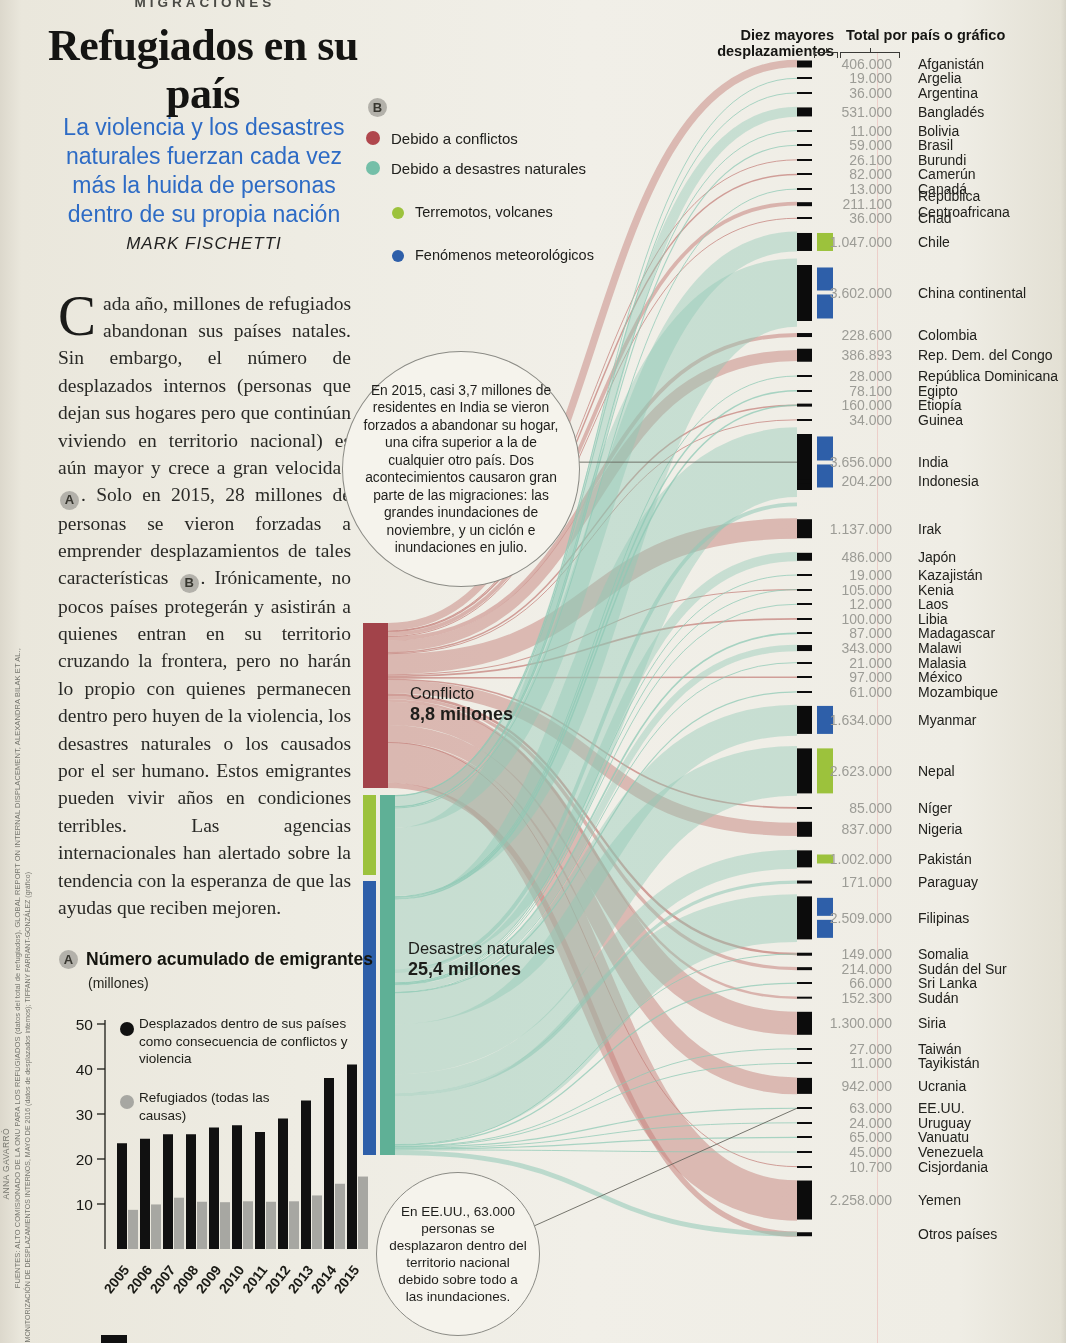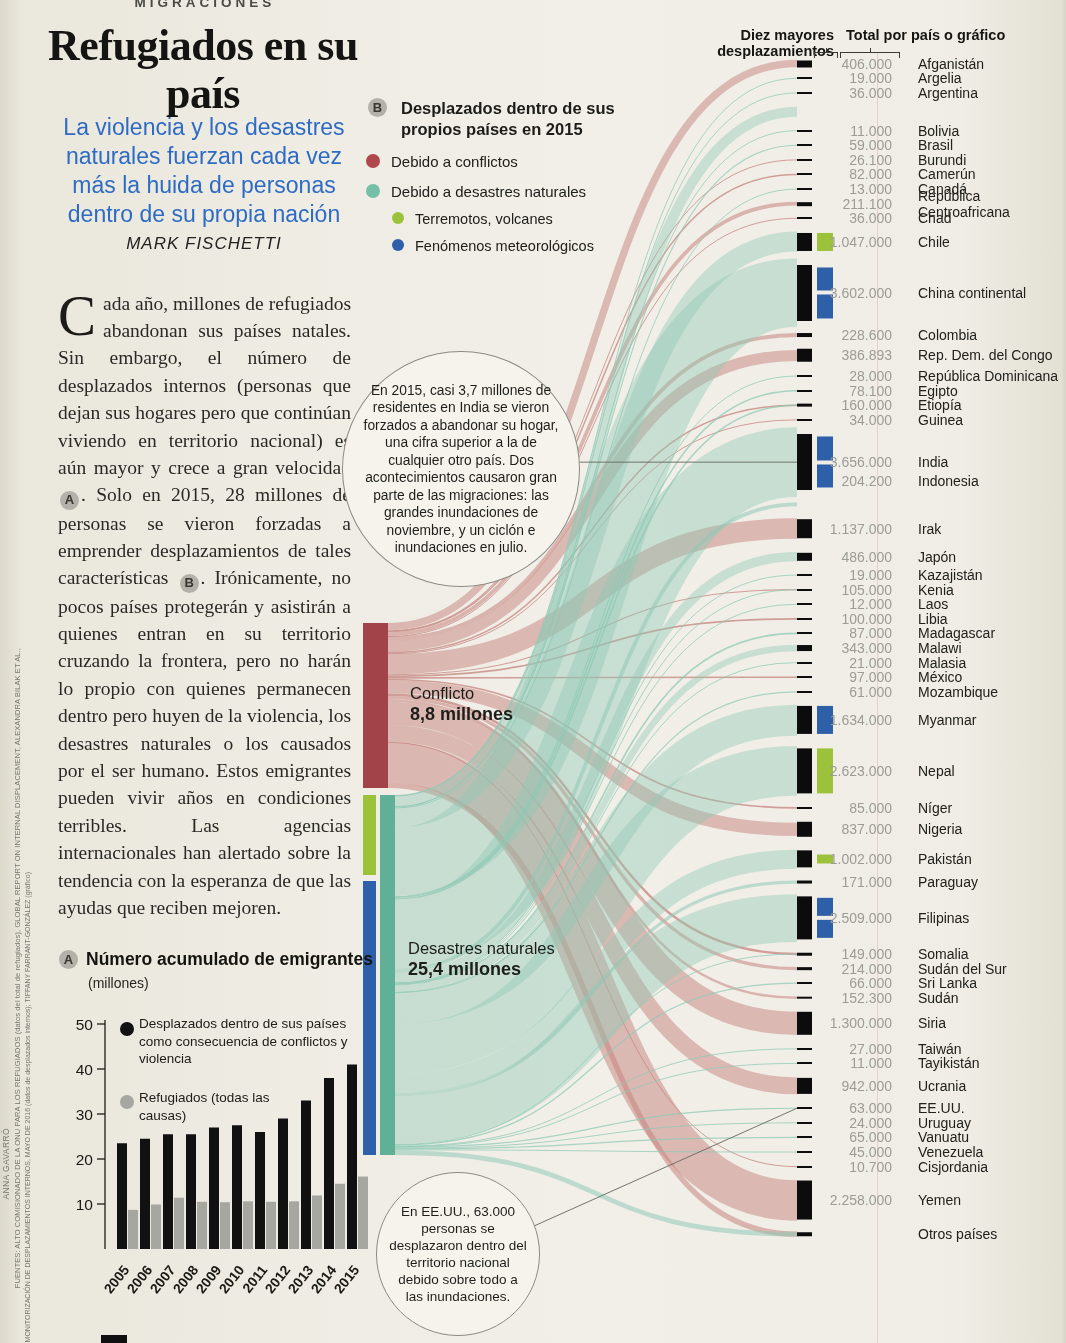--- a/index.html
+++ b/index.html
@@ -20,21 +20,21 @@
     line-height:27.4px;text-align:justify;color:#292926;}
   #body-text::first-letter{float:left;font-size:57px;line-height:44px;padding:4px 7px 0 0;color:#1b1b19;}
   .badge{display:inline-flex;width:19px;height:19px;border-radius:50%;background:#b3b1aa;
     color:#37362f;font-family:"Liberation Sans",sans-serif;font-weight:bold;font-size:13px;
     align-items:center;justify-content:center;vertical-align:-3px;margin:0 2px;}
   
   #legend-b{left:366px;top:98px;width:290px;}
   #legend-b .lg-title{display:flex;gap:12px;align-items:flex-start;}
   #legend-b .lg-title .t{font-weight:bold;font-size:16.5px;line-height:21px;color:#1c1c19;width:220px;}
   .lg-item{display:flex;align-items:flex-start;gap:11px;margin-top:13px;font-size:15px;color:#20201d;}
-  .lg-item.sub{margin-left:26px;margin-top:11px;font-size:14.5px;}
+  .lg-item.sub{margin-left:26px;margin-top:27px;font-size:14.5px;align-items:center;}
   .dot{width:14px;height:14px;border-radius:50%;flex:0 0 auto;margin-top:1px;}
   .lg-item.sub .dot{width:12px;height:12px;}
   
   .node-label{font-size:16.5px;line-height:21px;color:#1d1d1a;}
   .node-label b{font-size:18px;}
   
   .colhead{font-weight:bold;font-size:14.5px;color:#151512;}
   .bracket{border-top:1.3px solid #3a3a36;border-left:1.3px solid #3a3a36;border-right:1.3px solid #3a3a36;height:5px;}
   .bracket .tick{position:absolute;left:50%;top:-5px;width:1.3px;height:5px;background:#3a3a36;}
   
@@ -155,20 +155,26 @@
         <div class="mk"></div>
         <span class="cval">19.000</span>
         <span class="cname">Argelia</span>
       </div>
       <div class="crow" style="top: 85.6px; height: 14.6px;">
         <div class="nbar" style="height:2px"></div>
         <div class="mk"></div>
         <span class="cval">36.000</span>
         <span class="cname">Argentina</span>
       </div>
+      <div class="crow" style="top: 100.2px; height: 23.1552px;">
+        <div class="nbar" style="height:9.155172413793103px"></div>
+        <div class="mk"></div>
+        <span class="cval">531.000</span>
+        <span class="cname">Bangladés</span>
+      </div>
       <div class="crow" style="top: 123.355px; height: 14.6px;">
         <div class="nbar" style="height:2px"></div>
         <div class="mk"></div>
         <span class="cval">11.000</span>
         <span class="cname">Bolivia</span>
       </div>
       <div class="crow" style="top: 137.955px; height: 14.6px;">
         <div class="nbar" style="height:2px"></div>
         <div class="mk"></div>
         <span class="cval">59.000</span>
@@ -485,21 +491,20 @@
   <div id="title" class="abs z6">Refugiados en su país</div>
   <div id="subtitle" class="abs z6">La violencia y los desastres naturales fuerzan cada vez más la huida de personas dentro de su propia nación</div>
   <div id="byline" class="abs z6">MARK FISCHETTI</div>
   <p id="body-text" class="abs z6">
     <span>Cada año, millones de refugiados abandonan sus países natales. Sin embargo, el número de desplazados internos (personas que dejan sus hogares pero que continúan viviendo en territorio nacional) es aún mayor y crece a gran velocidad </span><span class="badge">A</span><span>. Solo en 2015, 28 millones de personas se vieron forzadas a emprender desplazamientos de tales características </span><span class="badge">B</span><span>. Irónicamente, no pocos países protegerán y asistirán a quienes entran en su territorio cruzando la frontera, pero no harán lo propio con quienes permanecen dentro pero huyen de la violencia, los desastres naturales o los causados por el ser humano. Estos emigrantes pueden vivir años en condiciones terribles. Las agencias internacionales han alertado sobre la tendencia con la esperanza de que las ayudas que reciben mejoren.</span>
   </p>
 
   <div id="legend-b" class="abs z6">
     <div class="lg-title">
       <span class="badge">B</span>
-      <span class="t">Desplazados dentro de sus propios países en 2015</span>
     </div>
     <div id="legend-items">
         <div class="lg-item">
           <span class="dot" style="background:#b0474d"></span>
           <span>Debido a conflictos</span>
         </div>
         <div class="lg-item">
           <span class="dot" style="background:#74bfa8"></span>
           <span>Debido a desastres naturales</span>
         </div>

